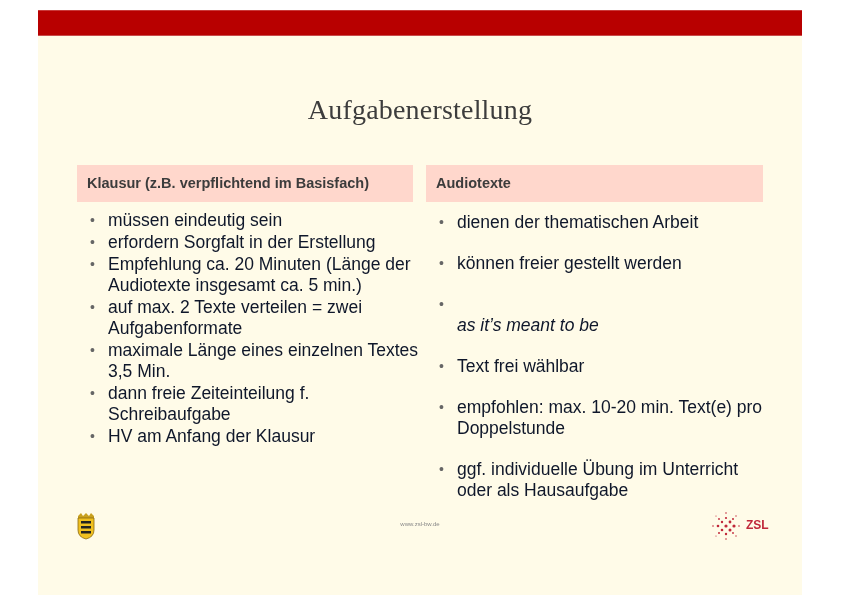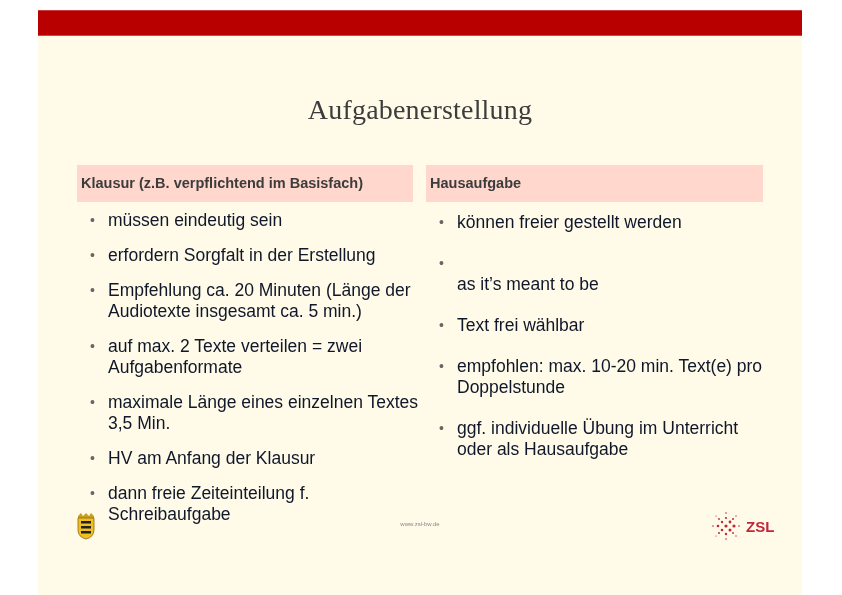--- a/index.html
+++ b/index.html
@@ -19,76 +19,77 @@
       position: absolute; left: 0; top: 84px; width: 764px; text-align: center;
       font-family: "DejaVu Serif", "Liberation Serif", serif;
       font-size: 28px; color: #3d3d3d; letter-spacing: 0.2px;
       font-family: "Liberation Serif", serif;
     }
     .col-head {
       position: absolute; top: 155px; height: 37px;
       background: #ffd7cc;
       font-family: "Liberation Sans", sans-serif; font-weight: bold;
       font-size: 14.5px; color: #3c3c3c;
-      line-height: 37px; padding-left: 4px; box-sizing: border-box;
+      line-height: 37px; padding-left: 10px; box-sizing: border-box;
     }
     .col-head.left { left: 39px; width: 336px; }
     .col-head.right { left: 388px; width: 337px; }
     .list {
       position: absolute; margin: 0; padding: 0; list-style: none;
       font-family: "Liberation Sans", sans-serif; font-size: 17.5px;
       color: #0f172a; line-height: 21px;
     }
     .list li { position: relative; padding-left: 20px; }
     .list li::before {
       content: "•"; position: absolute; left: 2px; top: 0; color: #666;
       font-size: 14px;
     }
     .list li.gap { margin-top: 20px; }
     .list.left { left: 50px; top: 200px; width: 330px; }
     .list.right { left: 399px; top: 202px; width: 330px; }
-    .list.left li + li { margin-top: 14px; }
+    .list.left li + li { margin-top: 1px; }
     .list.right li + li { margin-top: 20px; }
     .list.left li.gap { }
     .list.right li.gap { margin-top: 20px; }
-    .it { }
+    .it { font-style: italic; }
     .footer-url {
       position: absolute; left: 0; top: 511px; width: 764px; text-align: center;
       font-family: "Liberation Sans", sans-serif; font-size: 6px; color: #888;
     }
     .crest { position: absolute; left: 38px; top: 502px; width: 20px; height: 28px; }
     .zsl { position: absolute; left: 670px; top: 498px; width: 60px; height: 36px; }
     .zsl-text {
       position: absolute; left: 708px; top: 508px;
-      font-family: "Liberation Sans", sans-serif; font-weight: bold; font-size: 15px;
+      font-family: "Liberation Sans", sans-serif; font-weight: bold; font-size: 12px;
       color: #c0283a;
     }
   </style>
 </head>
 <body>
 
 <div class="slide">
   <div class="topbar"></div>
 
   <div class="title">Aufgabenerstellung</div>
 
   <div class="col-head left">Klausur (z.B. verpflichtend im Basisfach)</div>
-  <div class="col-head right">Hausaufgabe</div>
+  <div class="col-head right">Audiotexte</div>
 
   <ul class="list left">
     <li>müssen eindeutig sein</li>
     <li>erfordern Sorgfalt in der Erstellung</li>
     <li class="gap">Empfehlung ca. 20 Minuten (Länge der Audiotexte insgesamt ca. 5 min.)</li>
     <li>auf max. 2 Texte verteilen = zwei Aufgabenformate</li>
     <li>maximale Länge eines einzelnen Textes 3,5 Min.</li>
+    <li>dann freie Zeiteinteilung f. Schreibaufgabe</li>
     <li>HV am Anfang der Klausur</li>
-    <li>dann freie Zeiteinteilung f. Schreibaufgabe</li>
   </ul>
 
   <ul class="list right">
+    <li>dienen der thematischen Arbeit</li>
     <li>können freier gestellt werden</li>
     <li>
       <br>
       <span class="it">as it’s meant to be</span>
     </li>
     <li class="gap">Text frei wählbar</li>
     <li>empfohlen: max. 10-20 min. Text(e) pro Doppelstunde</li>
     <li>ggf. individuelle Übung im Unterricht oder als Hausaufgabe</li>
   </ul>
 

